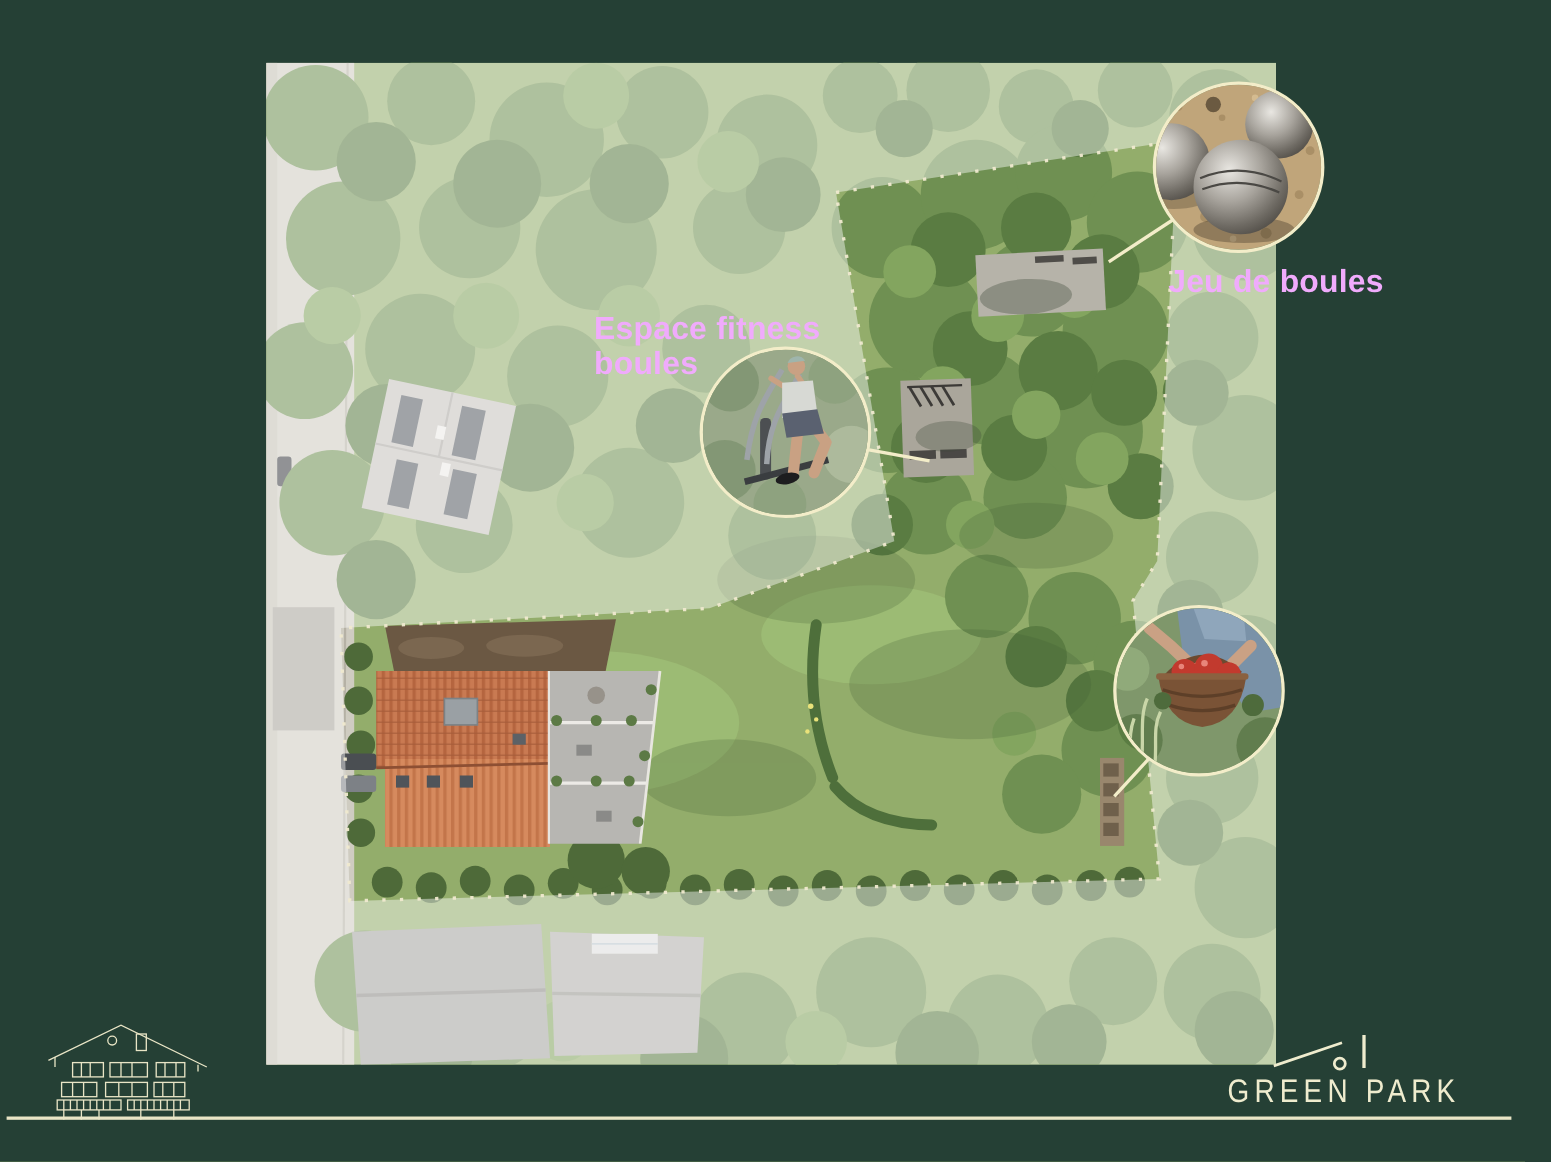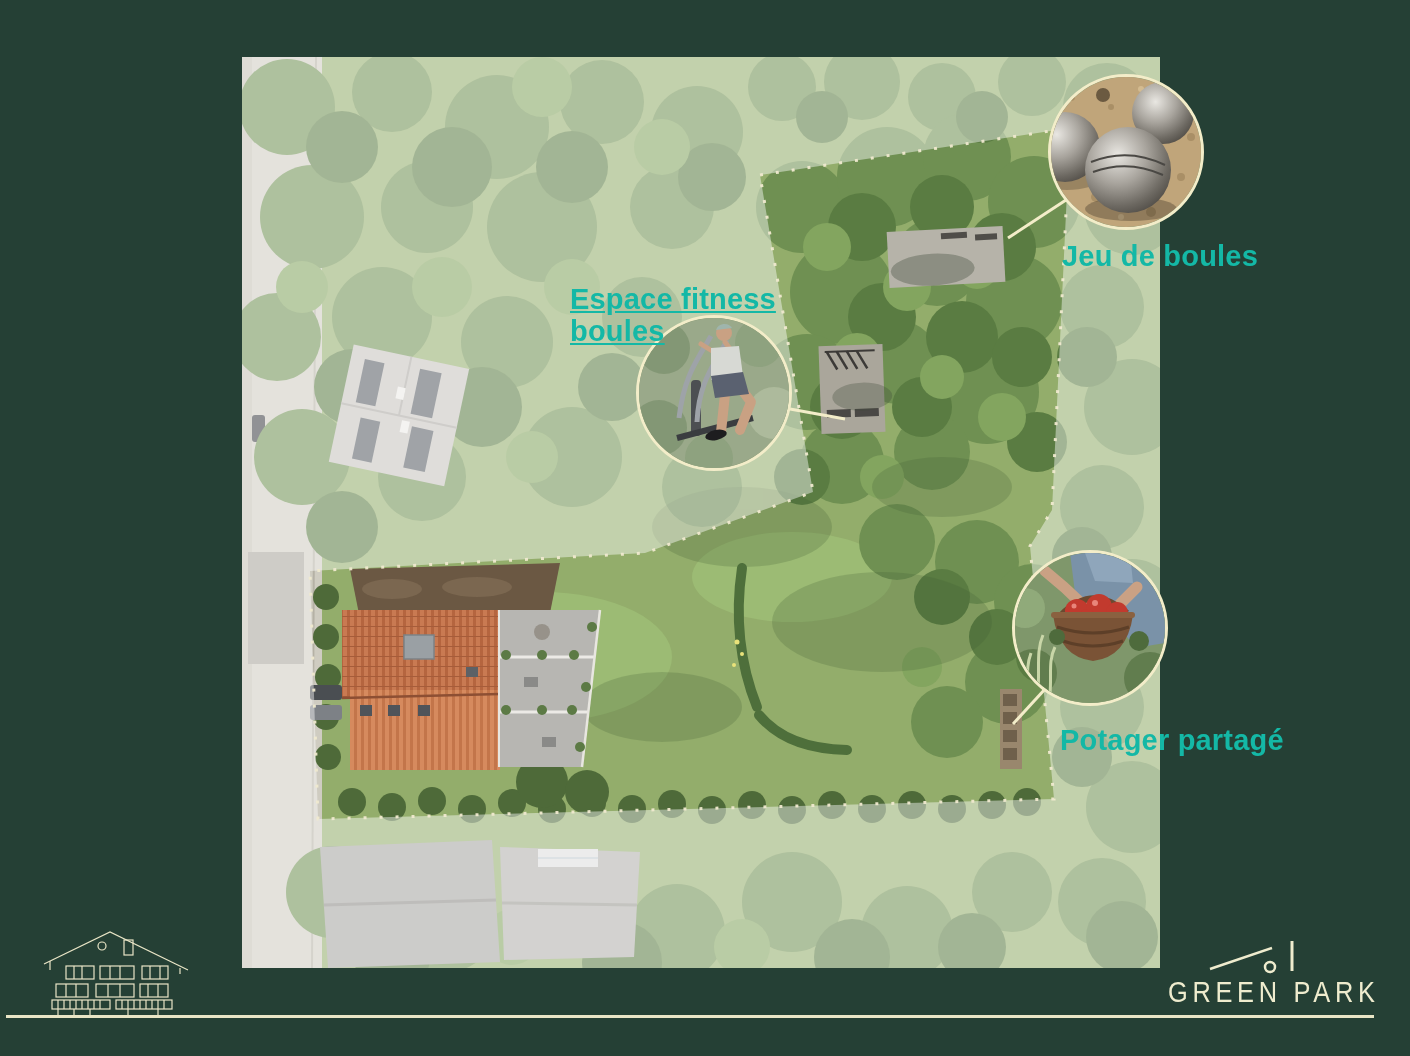--- a/index.html
+++ b/index.html
@@ -3,22 +3,22 @@
 <meta charset="utf-8">
 <style>
   html,body{margin:0;padding:0;}
   body{width:1410px;height:1056px;background:#254035;font-family:"Liberation Sans",sans-serif;overflow:hidden;}
   .stage{position:relative;width:1410px;height:1056px;background:#254035;}
   .map-wrap{position:absolute;left:242px;top:57px;width:918px;height:911px;}
   .map-wrap svg{display:block;}
   .leader-overlay{position:absolute;left:0;top:0;width:1410px;height:1056px;pointer-events:none;}
   .callout{position:absolute;width:156px;height:156px;border-radius:50%;border:3px solid #f3edc9;overflow:hidden;box-sizing:border-box;background:#8a9b76;}
   .callout svg{display:block;width:150px;height:150px;}
-  .map-label{position:absolute;color:#14b8a6;font-weight:bold;font-size:29px;line-height:1.12;letter-spacing:0.2px;}
-  .brand{position:absolute;left:1168px;top:933px;width:220px;text-align:left;}
+  .map-label{position:absolute;color:#f0abfc;font-weight:bold;font-size:29px;line-height:1.12;letter-spacing:0.2px;}
+  .brand{position:absolute;left:1116px;top:933px;width:220px;text-align:left;}
   .brand-mark{display:block;margin-left:38px;}
   .brand-word{display:block;margin-top:2px;color:#efecce;font-size:27px;letter-spacing:5px;font-weight:normal;transform:scale(0.94,1.1);transform-origin:left center;white-space:nowrap;}
   .footer-line{position:absolute;left:6px;top:1015px;width:1368px;height:3px;background:#e9e5c6;}
   .sketch{position:absolute;left:30px;top:928px;}
 </style>
 </head>
 <body>
 
 <div class="stage">
 
@@ -390,26 +390,25 @@
       <g stroke="#c9d6a8" stroke-width="3" fill="none">
         <path d="M22,150 C26,120 20,100 28,82"></path>
           <path d="M34,150 C38,126 32,110 40,94"></path>
           <path d="M12,150 C14,128 10,116 16,100"></path>
       </g>
       <circle cx="124" cy="88" r="10" fill="#4e6b3c"></circle>
         <circle cx="42" cy="84" r="8" fill="#4e6b3c"></circle>
     </svg>
   </div>
 
-  <div class="map-label" style="left:570px;top:283px;text-decoration:underline;">
+  <div class="map-label" style="left:540px;top:283px;">
     <span>Espace fitness</span><br>
     <span>boules</span>
   </div>
   <div class="map-label" style="left:1062px;top:240px;">Jeu de boules</div>
-  <div class="map-label" style="left:1060px;top:724px;">Potager partagé</div>
 
   <div class="brand">
     <svg class="brand-mark" width="110" height="42" viewBox="0 0 110 42">
       <line x1="4" y1="36" x2="66" y2="15" stroke="#efecce" stroke-width="2.5"></line>
       <circle cx="64" cy="34" r="5" fill="none" stroke="#efecce" stroke-width="2.5"></circle>
       <line x1="86" y1="8" x2="86" y2="38" stroke="#efecce" stroke-width="3"></line>
     </svg>
     <span class="brand-word">GREEN PARK</span>
   </div>
 

